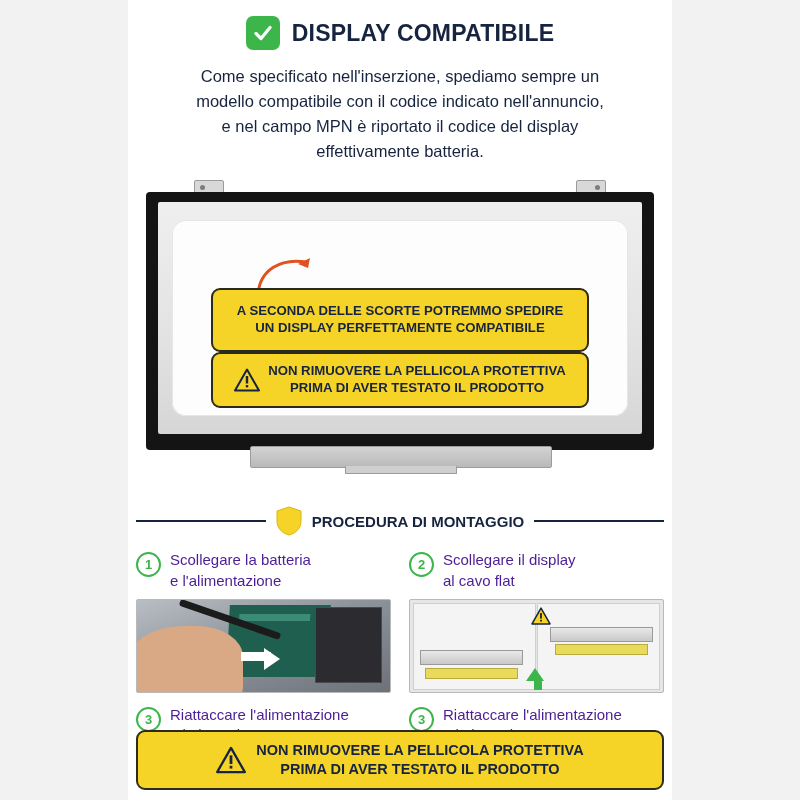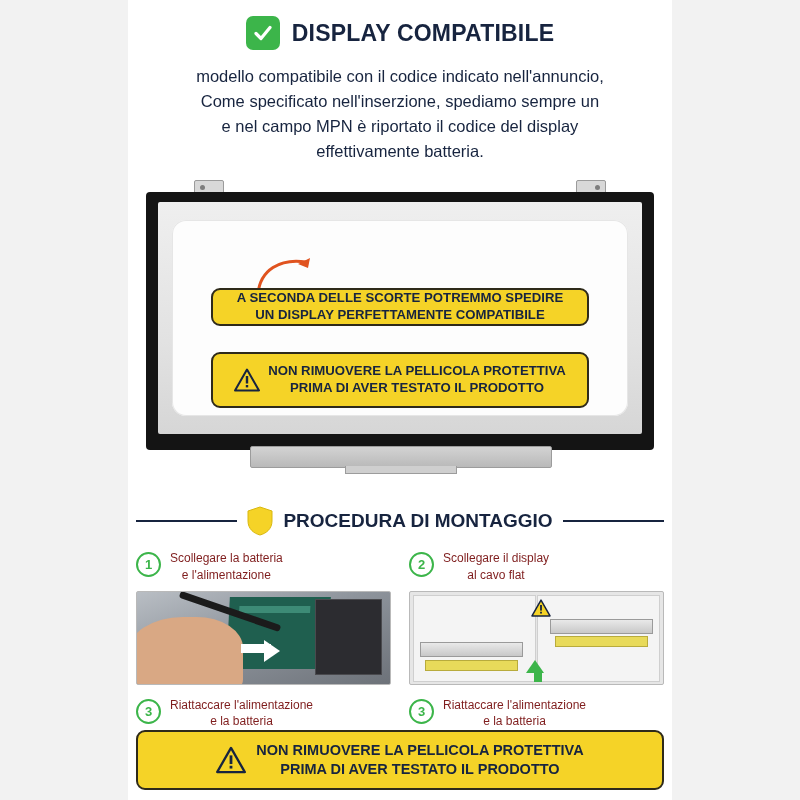--- a/index.html
+++ b/index.html
@@ -160,21 +160,21 @@
     border: 2px solid #2e2a1a;
     border-radius: 9px;
     box-sizing: border-box;
     text-align: center;
     font-weight: bold;
     color: #17243f;
     line-height: 1.28;
   }
   .callout.one {
     top: 108px;
-    padding: 0 10px;
+    padding: 13px 10px;
     font-size: 13.2px;
   }
   .callout.two {
     top: 172px;
     padding: 9px 10px 9px 10px;
     font-size: 13.2px;
   }
   .callout.two .row {
     display: flex;
     align-items: center;
@@ -200,21 +200,21 @@
   }
   .proc-head .rule {
     flex: 1;
     height: 2px;
     background: #17243f;
   }
   .shield {
     flex: none;
   }
   .proc-title {
-    font-size: 19px;
+    font-size: 15px;
     font-weight: bold;
     color: #17243f;
     white-space: nowrap;
   }
 
   .steps {
     display: flex;
     gap: 18px;
     margin: 14px 8px 0 8px;
   }
@@ -232,24 +232,23 @@
     border: 2px solid #3cb54a;
     color: #3cb54a;
     font-size: 13px;
     font-weight: bold;
     display: flex;
     align-items: center;
     justify-content: center;
     margin-top: 2px;
   }
   .step-text {
-    font-size: 12px;
+    font-size: 15px;
     line-height: 1.35;
-    color: #7f1d1d;
-    text-align: center;
+    color: #4c1d95;
   }
 
   .photo {
     margin-top: 8px;
     height: 92px;
     border: 1px solid #b9b9b9;
     border-radius: 2px;
     position: relative;
     overflow: hidden;
   }
@@ -413,22 +412,22 @@
     <div class="header">
       <div class="check-badge">
         <svg width="22" height="22" viewBox="0 0 22 22" aria-hidden="true">
           <path d="M4 11.5 L9 16.5 L18 5.5" fill="none" stroke="#ffffff" stroke-width="3.2" stroke-linecap="round" stroke-linejoin="round"></path>
         </svg>
       </div>
       <div class="header-title">DISPLAY COMPATIBILE</div>
     </div>
 
     <div class="intro">
+      <div>Come specificato nell'inserzione, spediamo sempre un</div>
       <div>modello compatibile con il codice indicato nell'annuncio,</div>
-      <div>Come specificato nell'inserzione, spediamo sempre un</div>
       <div>e nel campo MPN è riportato il codice del display</div>
       <div>effettivamente batteria.</div>
     </div>
 
     <div class="screen-wrap">
       <div class="screen-tab left">
           <span class="hole"></span>
         </div>
       <div class="screen-tab right">
           <span class="hole"></span>

